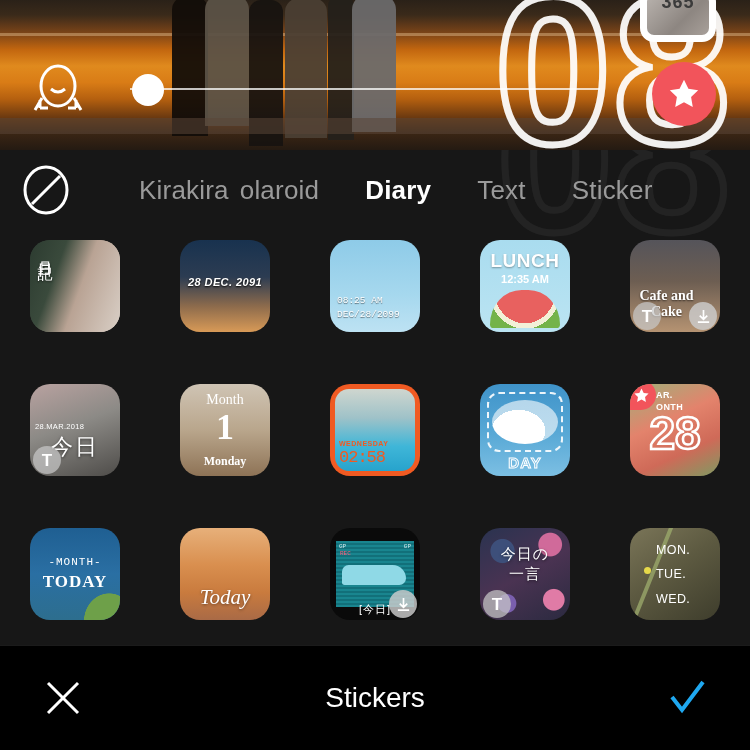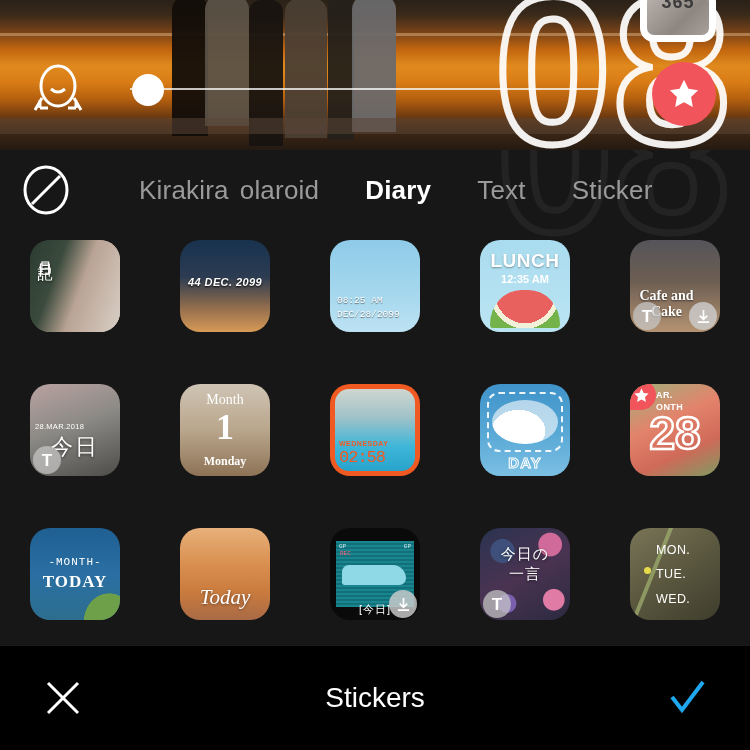--- a/index.html
+++ b/index.html
@@ -255,21 +255,21 @@
 
       <div class="cell">
         <div class="tile t1">
           <div class="art t1"></div>
           <div class="vert">月日記</div>
         </div>
       </div>
 
       <div class="cell">
         <div class="tile t2">
-          <div class="lbl">44 DEC. 2099</div>
+          <div class="lbl">28 DEC. 2091</div>
         </div>
       </div>
 
       <div class="cell">
         <div class="tile t3">
           <div class="lbl">
             <div>08:25 AM</div>
             <div>DEC/28/2099</div>
           </div>
         </div>

